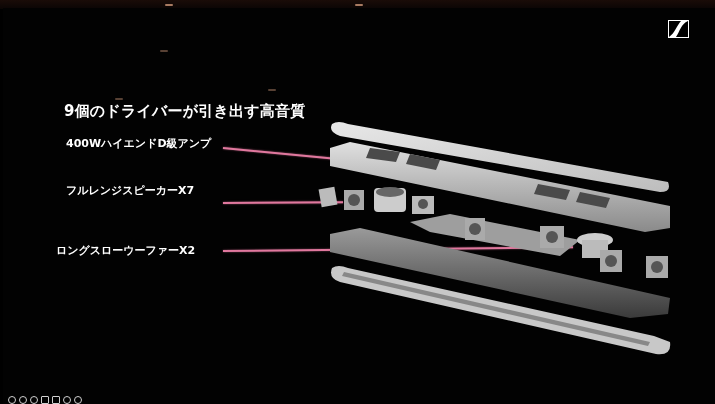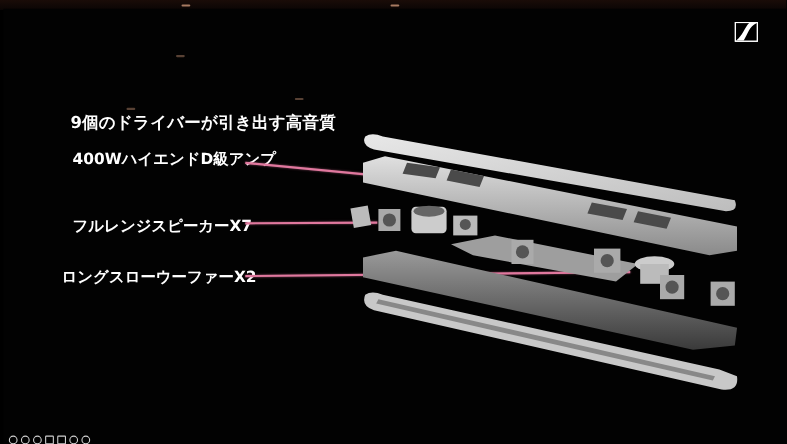--- a/index.html
+++ b/index.html
@@ -24,21 +24,21 @@
   .logo {
     position: absolute; left: 668px; top: 20px; width: 19px; height: 16px;
     background: #fff; border: 1px solid #fff;
   }
   .logo svg { display: block; }
   .title {
     position: absolute; left: 64px; top: 58px;
     color: #fff; font-size: 15px; font-weight: bold; letter-spacing: .2px; margin-top: 44px;
   }
   .label {
-    position: absolute; color: #fff; font-size: 14px; font-weight: bold;
+    position: absolute; color: #fff; font-size: 11px; font-weight: bold;
     white-space: nowrap;
   }
   .callout {
     position: absolute; height: 2px; background: #e0789e; transform-origin: 0 50%;
     box-shadow: 0 0 2px rgba(230,120,160,.6);
   }
   .diagram { position: absolute; left: 300px; top: 110px; width: 400px; height: 260px; }
   .toolbar {
     position: absolute; left: 8px; top: 396px; display: flex; gap: 3px;
   }
@@ -64,21 +64,21 @@
 <div class="logo">
   <svg width="19" height="16" viewBox="0 0 19 16">
     <rect width="19" height="16" fill="#000"></rect>
     <path d="M0 16 L7 16 C11 10 12 3 19 0 L12 0 C8 4 6 12 0 16 Z" fill="#fff"></path>
   </svg>
 </div>
 
 <div class="title">9個のドライバーが引き出す高音質</div>
 
 <div class="label" style="left:66px;top:136px">400WハイエンドD級アンプ</div>
-<div class="label" style="left:66px;top:197px">フルレンジスピーカーX7</div>
+<div class="label" style="left:66px;top:183px">フルレンジスピーカーX7</div>
 <div class="label" style="left:56px;top:243px">ロングスローウーファーX2</div>
 
 <div class="callout" style="left:223px;top:147px;width:262px;transform:rotate(5.5deg)"></div>
 <div class="callout" style="left:223px;top:202px;width:120px;transform:rotate(-.3deg)"></div>
 <div class="callout" style="left:223px;top:250px;width:350px;transform:rotate(-.6deg)"></div>
 
 <svg class="diagram" viewBox="0 0 400 260">
   <defs>
     <linearGradient id="gTop" x1="0" y1="0" x2="1" y2="1">
       <stop offset="0" stop-color="#e8e8e8"></stop>

